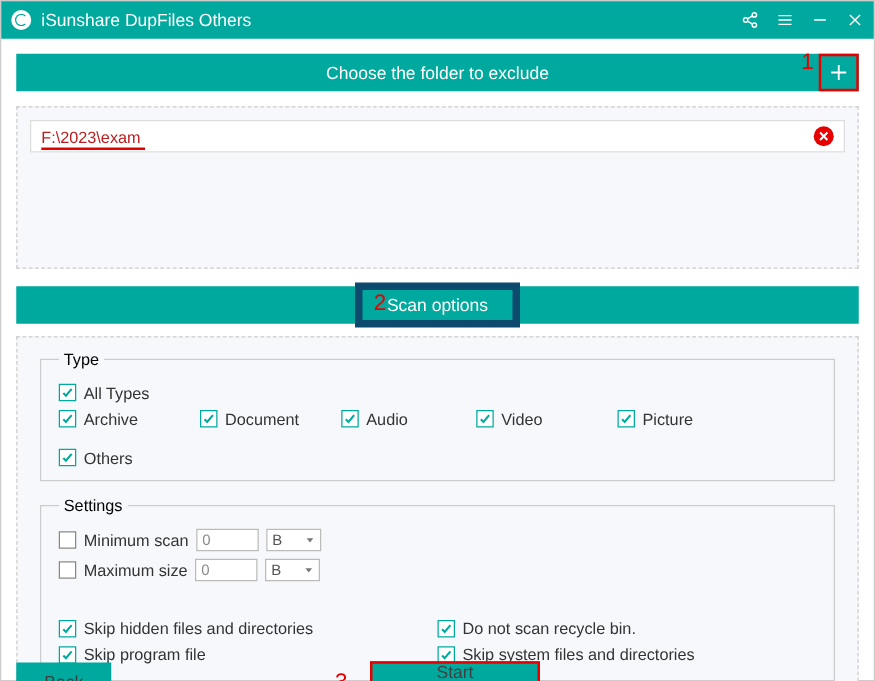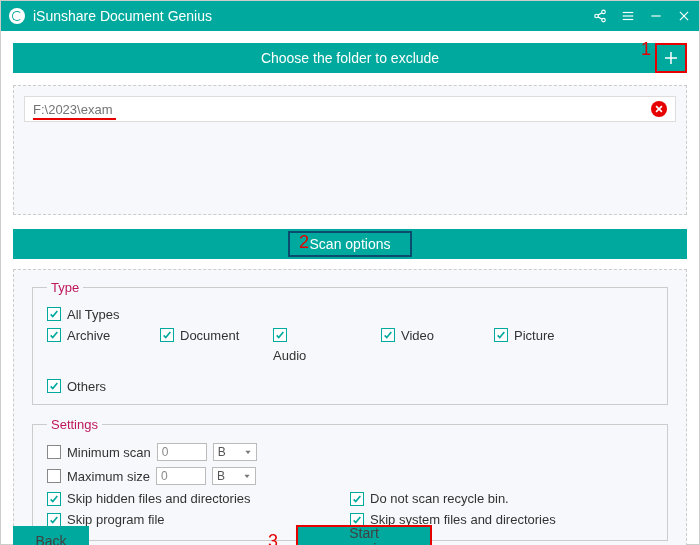--- a/index.html
+++ b/index.html
@@ -12,60 +12,60 @@
   .tb-title { font-size: 14px; }
   .tb-right { display: flex; gap: 14px; align-items: center; }
   .tb-icon { cursor: pointer; display:flex; align-items:center; justify-content:center; }
   .content { padding: 12px; position:relative; }
   .headerbar { background: #00a99d; color:#fff; height: 30px; display:flex; align-items:center; justify-content:center; position:relative; font-size:14px; }
   .plus-btn { position:absolute; right:0; top:0; width:32px; height:30px; display:flex; align-items:center; justify-content:center; cursor:pointer; border: 2px solid #e60000; }
   .marker { position:absolute; color:#e60000; font-size:18px; font-weight:400; font-family: Arial; }
   .marker1 { top:-4px; right:36px; }
   .folder-area { margin-top:12px; border:1px dashed #ccc; padding:10px; background:#f7f8fc; height:130px; }
   .folder-row { background:#fff; border:1px solid #ddd; height:26px; display:flex; align-items:center; padding:0 8px; justify-content:space-between; }
-  .folder-path { position:relative; font-size:13px; color:#737373; }
+  .folder-path { position:relative; font-size:13px; color:#b91c1c; }
   .folder-path::after { content:""; position:absolute; left:0; bottom:-3px; right:-3px; height:1.5px; background:#e60000; }
   .del-icon { width:16px; height:16px; border-radius:50%; background:#e60000; display:flex; align-items:center; justify-content:center; cursor:pointer; }
   .del-icon svg { width:10px; height:10px; }
   .optionsbar { margin-top:14px; background:#00a99d; color:#fff; height:30px; display:flex; align-items:center; justify-content:center; font-size:14px; position:relative; }
-  .scan-opt-text { border:2px solid #0c4a6e; padding:2px 20px; height:26px; display:flex; align-items:center; }
+  .scan-opt-text { border:6px solid #0c4a6e; padding:2px 20px; height:36px; display:flex; align-items:center; }
   .marker2 { position:absolute; left:286px; color:#e60000; font-size:18px; top:3px; }
   .panel { margin-top:10px; border:1px dashed #ccc; padding:10px 18px 14px; background:#f7f8fc; font-size:13px; color:#333; }
   fieldset { border:1px solid #ccc; padding:8px 14px 10px; }
-  legend { font-size:13px; padding:0 4px; color:#be185d; }
+  legend { font-size:13px; padding:0 4px; color:#000000; }
   .type-row1 { padding:4px 0 6px; }
   .type-grid { display:flex; flex-wrap:wrap; gap:16px; }
   .type-item { width:97px; display:flex; align-items:flex-start; gap:6px; }
-  .type-item.narrow { width:92px;flex-direction:column; }
+  .type-item.narrow { width:92px; }
   .chk { width:14px; height:14px; border:1.5px solid #00a99d; display:inline-flex; align-items:center; justify-content:center; background:#fff; cursor:pointer; }
   .chk.checked svg { display:block; }
   .chk svg { display:none; width:10px; height:10px; }
   .chk.unchecked { border-color:#888; }
   .settings { margin-top:12px; }
   .set-row { display:flex; align-items:center; gap:6px; padding:3px 0; }
-  .set-grid { display:flex; }
+  .set-grid { display:flex;margin-top:24px; }
   .set-col { flex:1; }
   .num-input { width:50px; height:18px; border:1px solid #bbb; font-size:12px; padding:0 4px; color:#888; }
   .unit-sel { width:44px; height:18px; border:1px solid #bbb; font-size:12px; display:flex; align-items:center; justify-content:space-between; padding:0 4px; color:#555; background:#fff; }
   .bottom { position:absolute; bottom:12px; left:12px; right:12px; display:flex; align-items:center; }
   .btn { height:30px; background:#00a99d; color:#404040; border:none; font-size:14px; padding:0 22px; cursor:pointer; display:flex; align-items:center; justify-content:center; }
   .back-btn { width:76px; }
   .start-wrap { position:absolute; left:50%; transform:translateX(-50%); display:flex; align-items:center; gap:18px; }
   .start-btn { width:136px; border:2px solid #e60000; height:32px; }
   .marker3 { color:#e60000; font-size:18px; }
 </style>
 </head>
 <body>
 
 <div class="window">
 
   <div class="titlebar">
     <div class="tb-left">
       <span class="tb-logo"></span>
-      <span class="tb-title">iSunshare Document Genius</span>
+      <span class="tb-title">iSunshare DupFiles Others</span>
     </div>
     <div class="tb-right">
       <span class="tb-icon">
         <svg width="14" height="14" viewBox="0 0 24 24" fill="none" stroke="#fff" stroke-width="2">
             <circle cx="18" cy="5" r="3"></circle>
             <circle cx="6" cy="12" r="3"></circle>
             <circle cx="18" cy="19" r="3"></circle>
             <line x1="8.5" y1="10.5" x2="15.5" y2="6.5"></line>
             <line x1="8.5" y1="13.5" x2="15.5" y2="17.5"></line>
           </svg>

